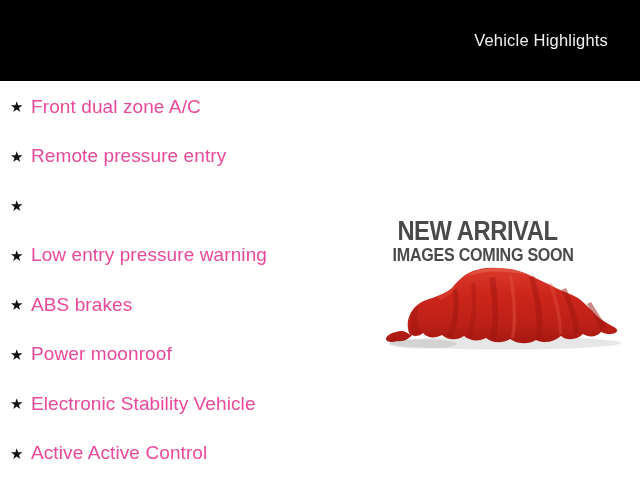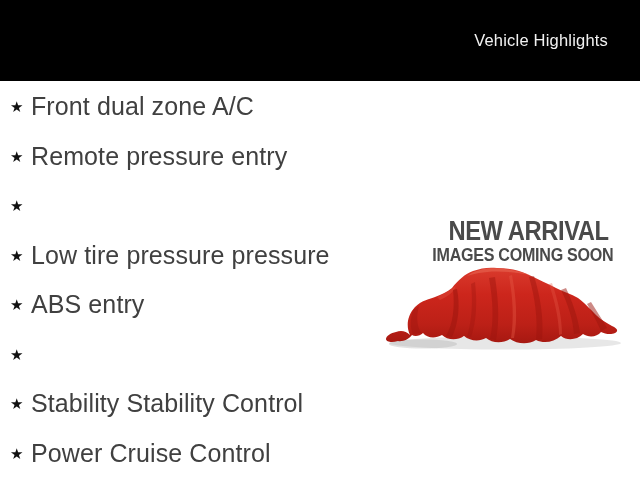--- a/index.html
+++ b/index.html
@@ -37,32 +37,32 @@
     padding-left: 10px;
   }
   .star {
     width: 21px;
     font-size: 15px;
     color: #111;
     flex: 0 0 21px;
     line-height: 1;
   }
   .feature-label {
-    font-size: 25px;
-    color: #404040;
+    font-size: 19px;
+    color: #ec4899;
     letter-spacing: .1px;
     white-space: nowrap;
     text-align: center;
   }
 
   
   .placeholder {
     position: absolute; left: 383px; top: 218px;
     width: 240px;
-    text-align: right;
+    text-align: left;
     color: var(--ph-fg, #4a4a4a);
   }
   .ph-line1 {
     font-size: 27px; font-weight: 700;
     line-height: 27px; letter-spacing: -.5px;
     transform: scaleX(.88); transform-origin: 50% 50%;
     white-space: nowrap;
   }
   .ph-line2 {
     font-size: 17.5px; font-weight: 700;
@@ -91,36 +91,37 @@
     </li>
     <li class="feature-item">
       <span class="star">★</span>
       <span class="feature-label">Remote pressure entry</span>
     </li>
     <li class="feature-item">
       <span class="star">★</span>
     </li>
     <li class="feature-item">
       <span class="star">★</span>
-      <span class="feature-label">Low tire pressure pressure</span>
+      <span class="feature-label">Low entry pressure warning</span>
     </li>
     <li class="feature-item">
       <span class="star">★</span>
-      <span class="feature-label">ABS entry</span>
+      <span class="feature-label">ABS brakes</span>
     </li>
     <li class="feature-item">
       <span class="star">★</span>
+      <span class="feature-label">Power moonroof</span>
     </li>
     <li class="feature-item">
       <span class="star">★</span>
-      <span class="feature-label">Stability Stability Control</span>
+      <span class="feature-label">Electronic Stability Vehicle</span>
     </li>
     <li class="feature-item">
       <span class="star">★</span>
-      <span class="feature-label">Power Cruise Control</span>
+      <span class="feature-label">Active Active Control</span>
     </li>
   </ul>
 
 <div class="placeholder">
   <div class="ph-line1">NEW ARRIVAL</div>
   <div class="ph-line2">IMAGES COMING SOON</div>
 </div>
 
 <div class="car-wrap">
   <svg viewBox="0 0 240 92" xmlns="http://www.w3.org/2000/svg">

